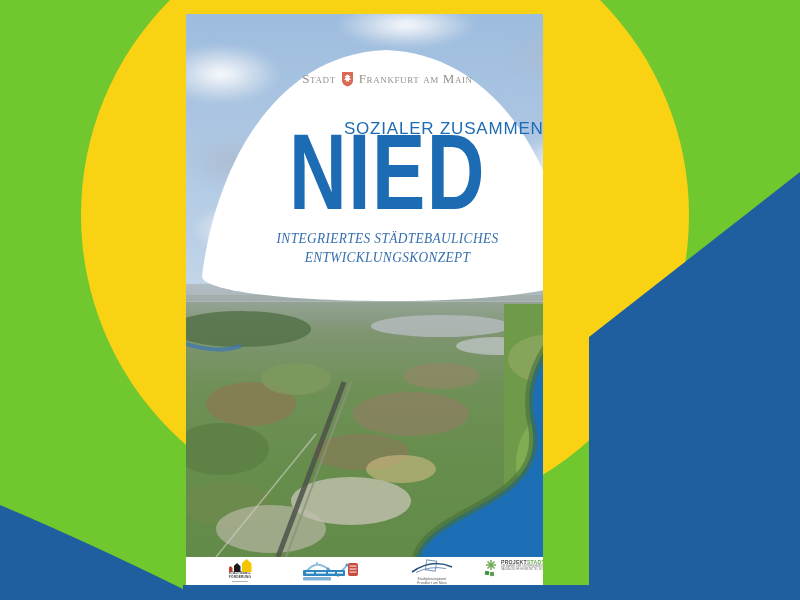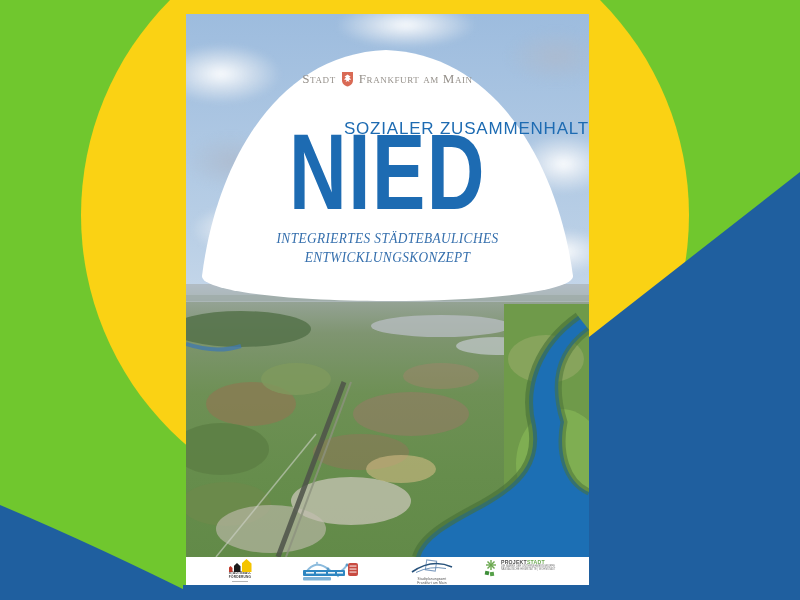--- a/index.html
+++ b/index.html
@@ -3,21 +3,21 @@
 <meta charset="utf-8">
 <style>
   html,body{margin:0;padding:0;background:#1f5f9f;}
   .canvas{position:relative;width:800px;height:600px;overflow:hidden;
           font-family:"Liberation Sans", sans-serif;}
 
   
   .bg-svg{position:absolute;left:0;top:0;width:800px;height:600px;}
 
   
-  .cover{position:absolute;left:186px;top:14px;width:403px;height:571px;
+  .cover{position:absolute;left:186px;top:14px;width:357px;height:571px;
          background:#dfe8f0;overflow:hidden;}
   .photo{position:absolute;left:0;top:0;width:403px;height:543px;
          background:linear-gradient(180deg,#9dbcde 0%,#b9cfe6 40%,#d5e1ee 70%,#e9eef3 100%);
          overflow:hidden;}
   .cloud{position:absolute;border-radius:50%;filter:blur(3px);
          background:radial-gradient(closest-side,rgba(255,255,255,.95),rgba(241,243,246,.55),rgba(255,255,255,0));}
   .cloud.grey{background:radial-gradient(closest-side,rgba(173,186,205,.8),rgba(173,186,205,0));}
 
   .photo-svg{position:absolute;left:0;top:0;width:403px;height:543px;}
 

